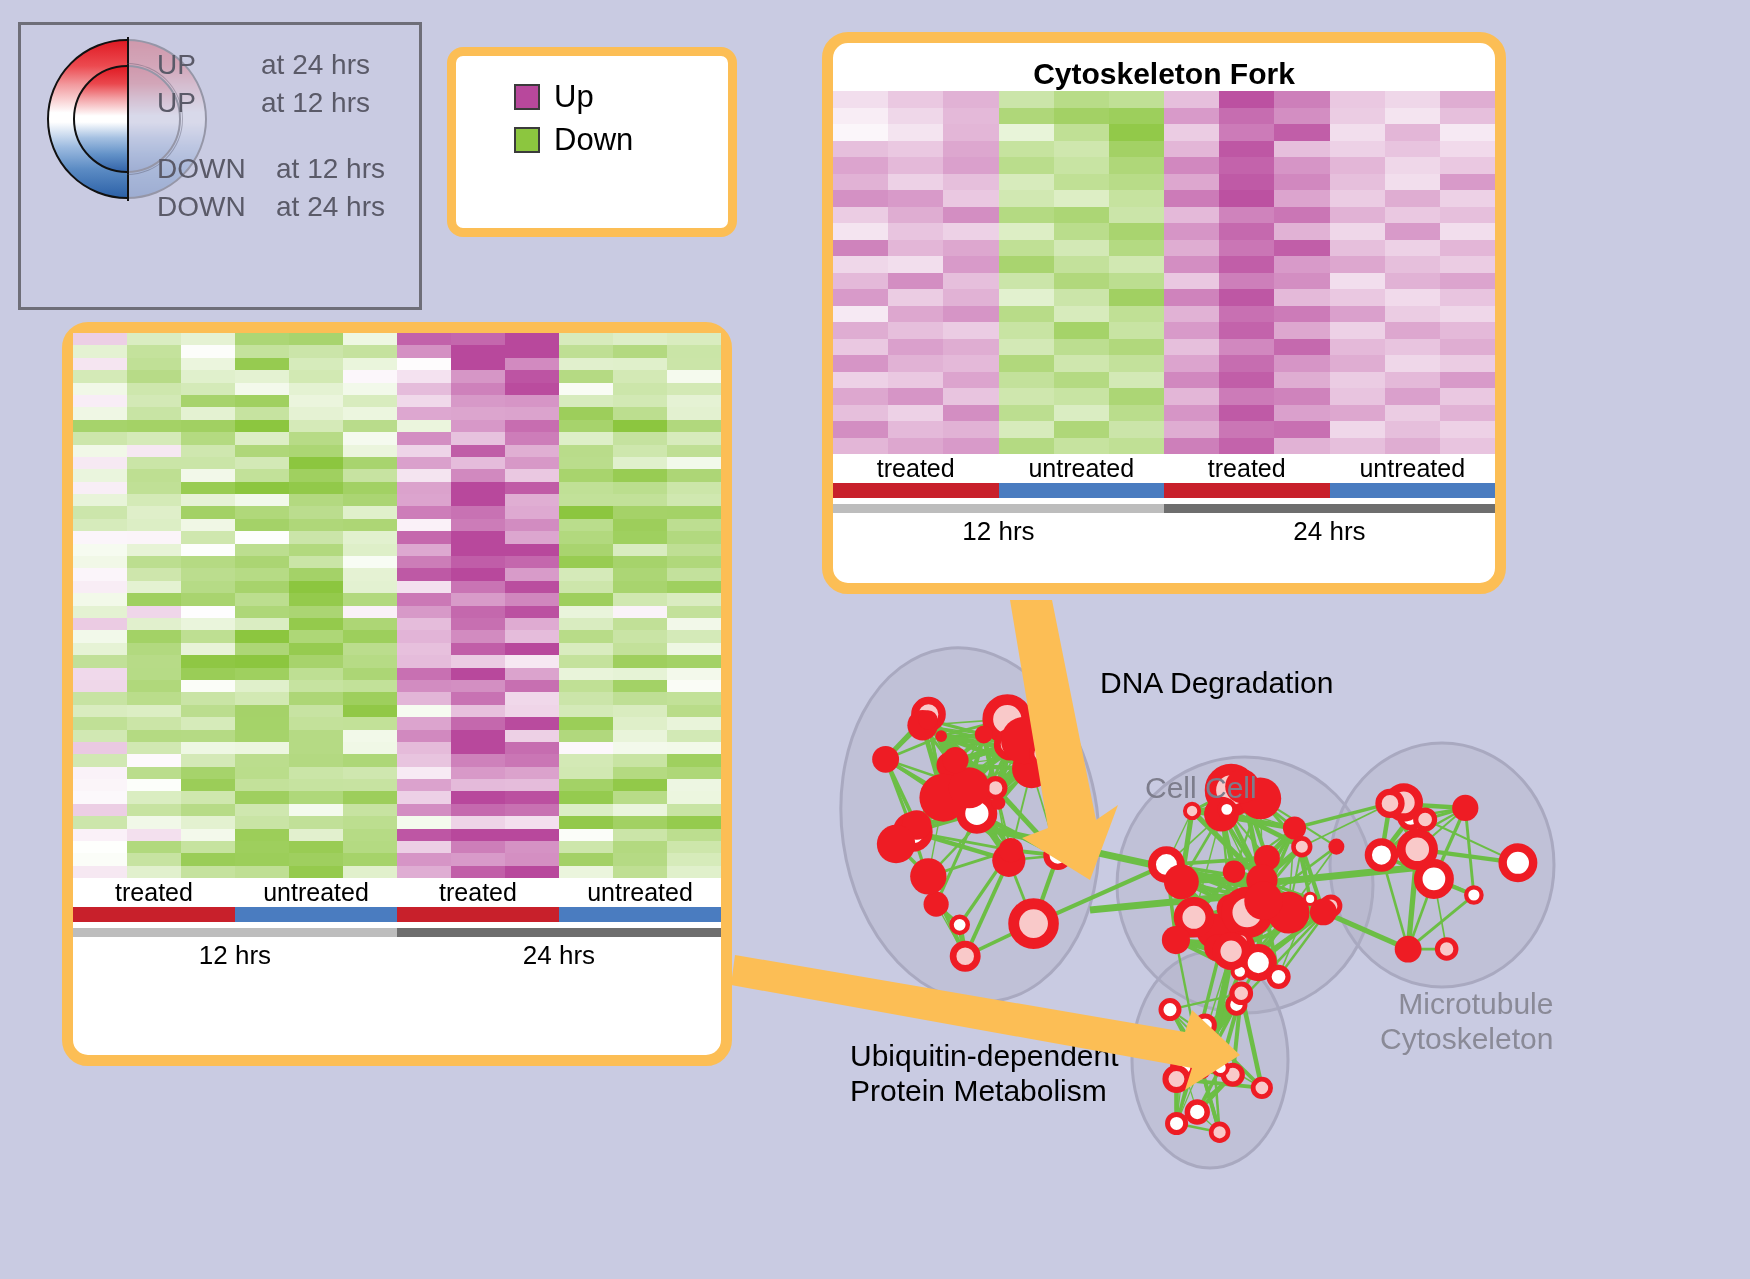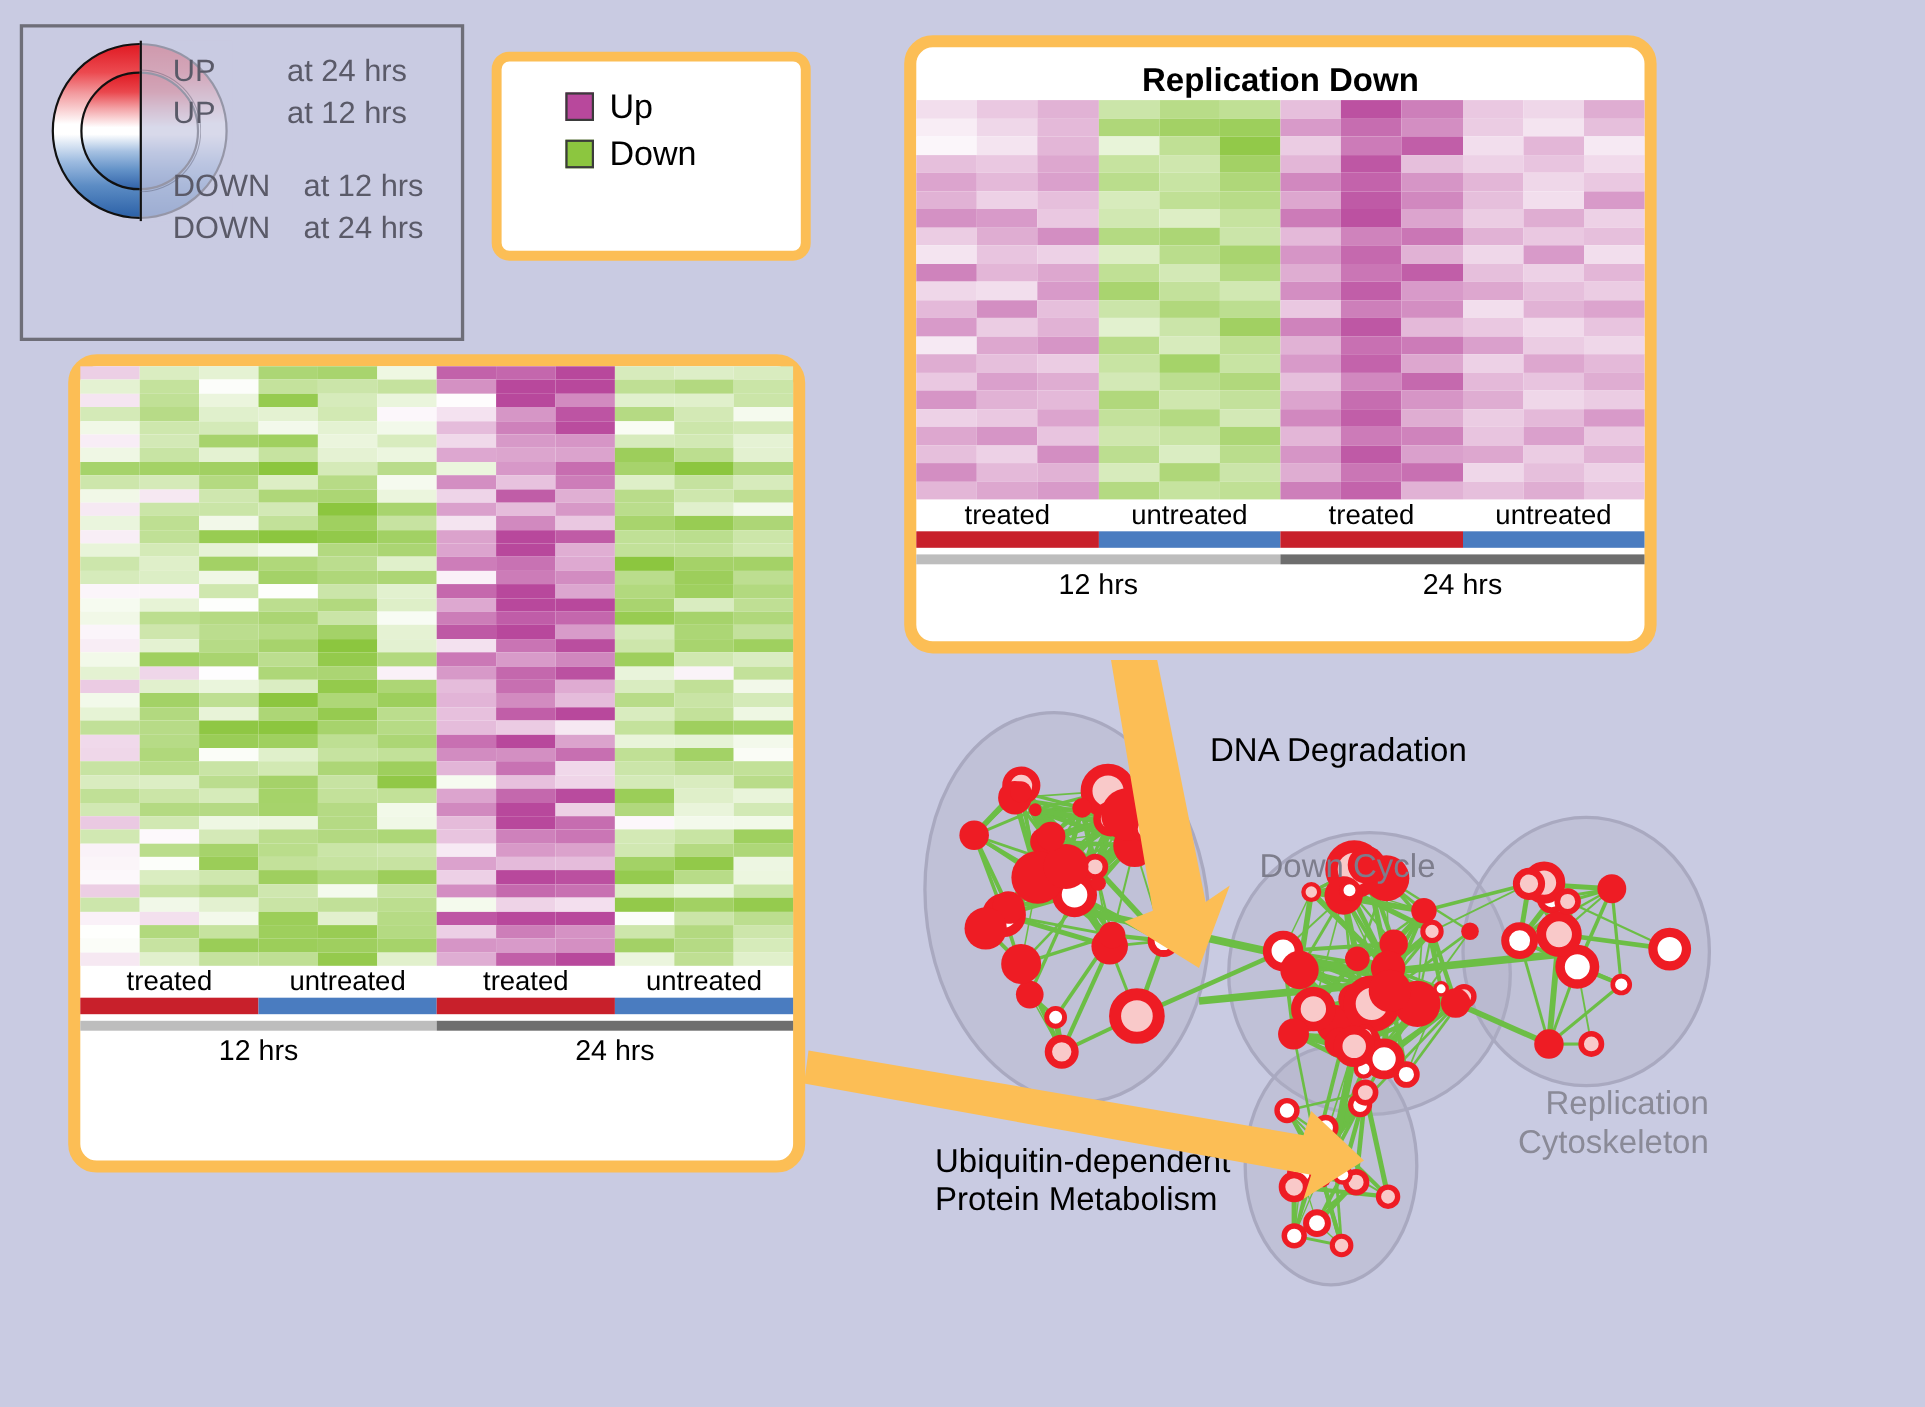--- a/index.html
+++ b/index.html
@@ -144,21 +144,21 @@
     <span class="sw" id="sw-up" style="background: rgb(184, 72, 156);"></span>
     <span class="updown-lbl">Up</span>
   </div>
   <div class="updown-item">
     <span class="sw" id="sw-down" style="background: rgb(140, 198, 63);"></span>
     <span class="updown-lbl">Down</span>
   </div>
 </div>
 
 <div class="hm-panel" id="panel-replication">
-  <div class="hm-title">Replication Down</div>
+  <div class="hm-title">Cytoskeleton Fork</div>
   <div class="hm-grid" id="grid-replication" style="grid-template-columns: repeat(12, 1fr);">
       <div style="height: 16.5px; background: rgb(242, 222, 237);"></div>
       <div style="height: 16.5px; background: rgb(234, 200, 225);"></div>
       <div style="height: 16.5px; background: rgb(225, 178, 213);"></div>
       <div style="height: 16.5px; background: rgb(203, 229, 169);"></div>
       <div style="height: 16.5px; background: rgb(184, 220, 136);"></div>
       <div style="height: 16.5px; background: rgb(192, 224, 149);"></div>
       <div style="height: 16.5px; background: rgb(230, 191, 220);"></div>
       <div style="height: 16.5px; background: rgb(188, 81, 161);"></div>
       <div style="height: 16.5px; background: rgb(205, 127, 186);"></div>
@@ -1491,22 +1491,22 @@
         <circle cx="451.2463230718951" cy="383.26360623957476" r="9.30050706970529" fill="#f9c9c9" stroke="#ee1c24" stroke-width="5.11527888833791"></circle>
         <circle cx="379.99116151331657" cy="399.58886050579076" r="9.023001194942278" fill="#ffffff" stroke="#ee1c24" stroke-width="4.962650657218253"></circle>
         <circle cx="430.4755091158752" cy="457.771792913092" r="7.301467299601747" fill="#ffffff" stroke="#ee1c24" stroke-width="4.015807014780961"></circle>
         <circle cx="393.04340211046014" cy="456.90107018026487" r="10.222974421094627" fill="#ffffff" stroke="#ee1c24" stroke-width="5.622635931602045"></circle>
         <circle cx="407.2605673615795" cy="501.9571762565098" r="9.952351094667032" fill="#ffffff" stroke="#ee1c24" stroke-width="5.4737931020668675"></circle>
         <circle cx="386.4455095317394" cy="469.0169015134334" r="10.978041173880008" fill="#f9c9c9" stroke="#ee1c24" stroke-width="6.037922645634005"></circle>
       </g>
   </svg>
 
   <div class="net-label" id="label-dna-metabolism">DNA Degradation</div>
-  <div class="net-label" id="label-cell-cycle">Down Cycle</div>
-  <div class="net-label" id="label-microtubule">Replication
+  <div class="net-label" id="label-cell-cycle">Cell Cell</div>
+  <div class="net-label" id="label-microtubule">Microtubule
 Cytoskeleton</div>
   <div class="net-label" id="label-ubiquitin">Ubiquitin-dependent
 Protein Metabolism</div>
 </div>
 
 <svg style="position:absolute;left:0;top:0;width:1750px;height:1279px;pointer-events:none">
   <polygon points="1010,600 1052,600 1096,820 1118,805 1090,880 1022,838 1048,828" fill="#fcbe55"></polygon>
   <polygon points="735,955 1185,1032 1192,1010 1240,1055 1185,1090 1192,1068 731,985" fill="#fcbe55"></polygon>
 </svg>
 

